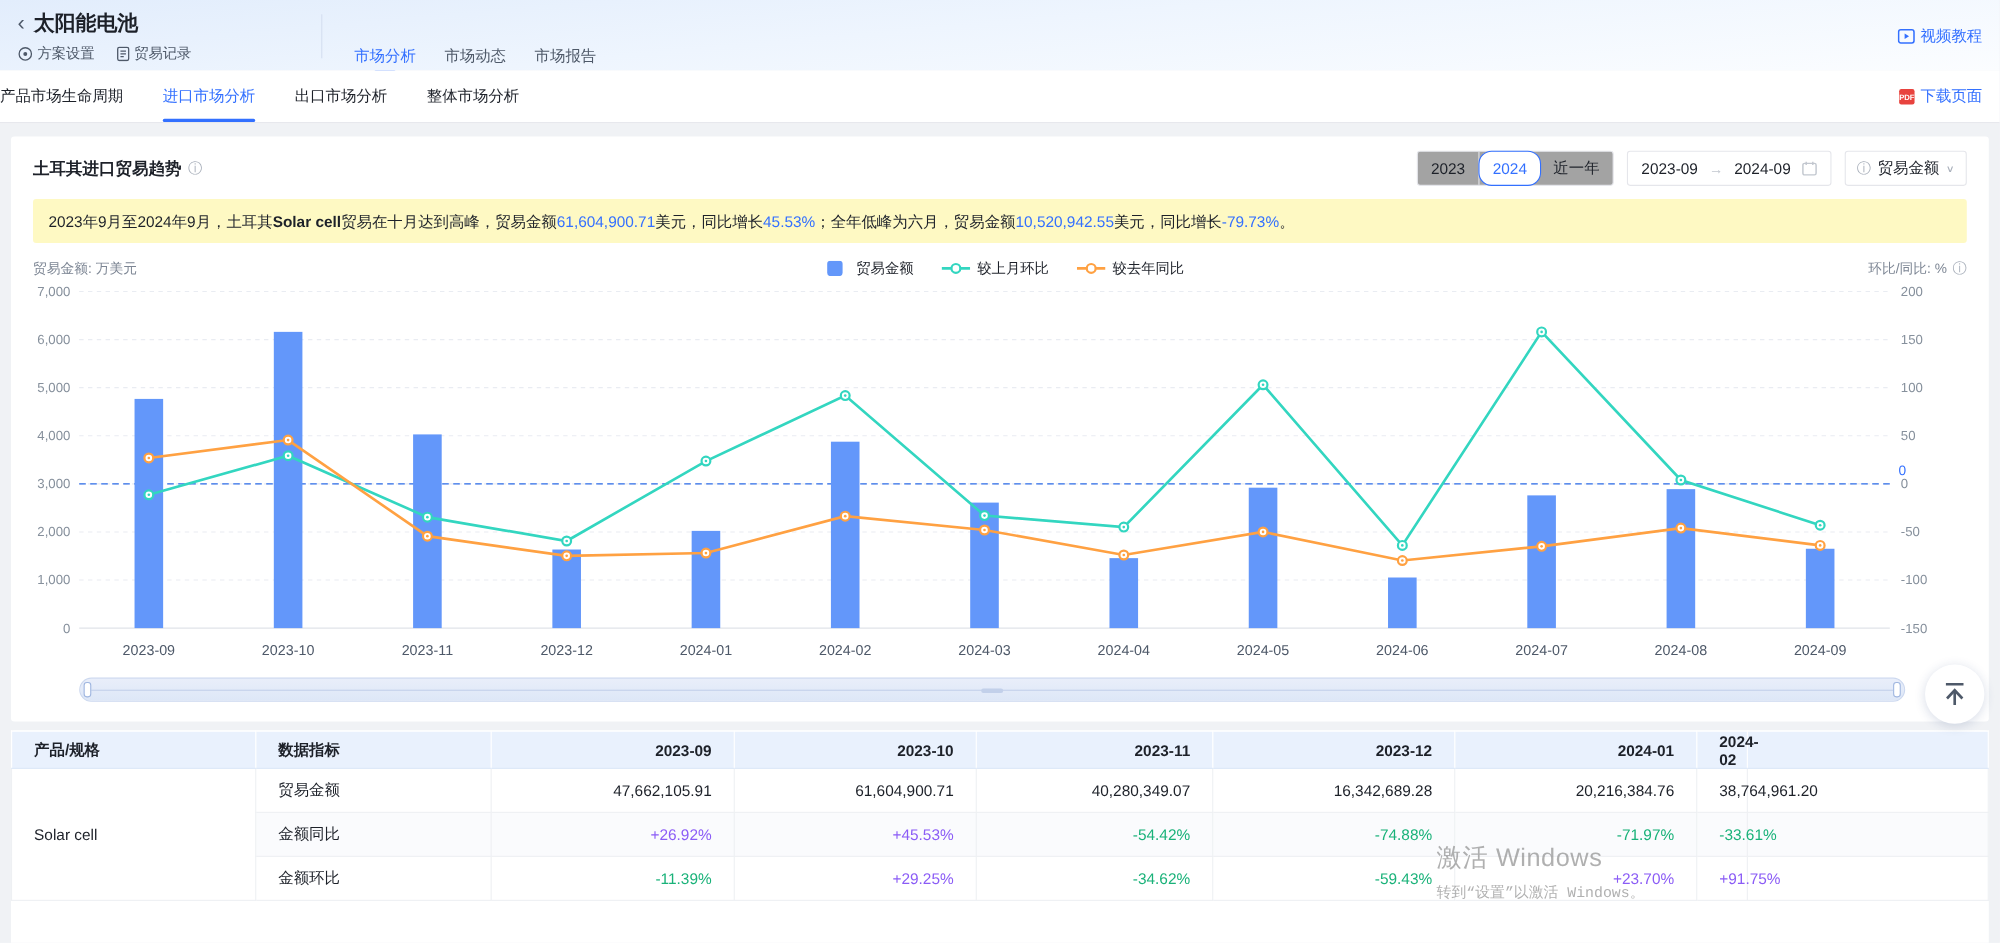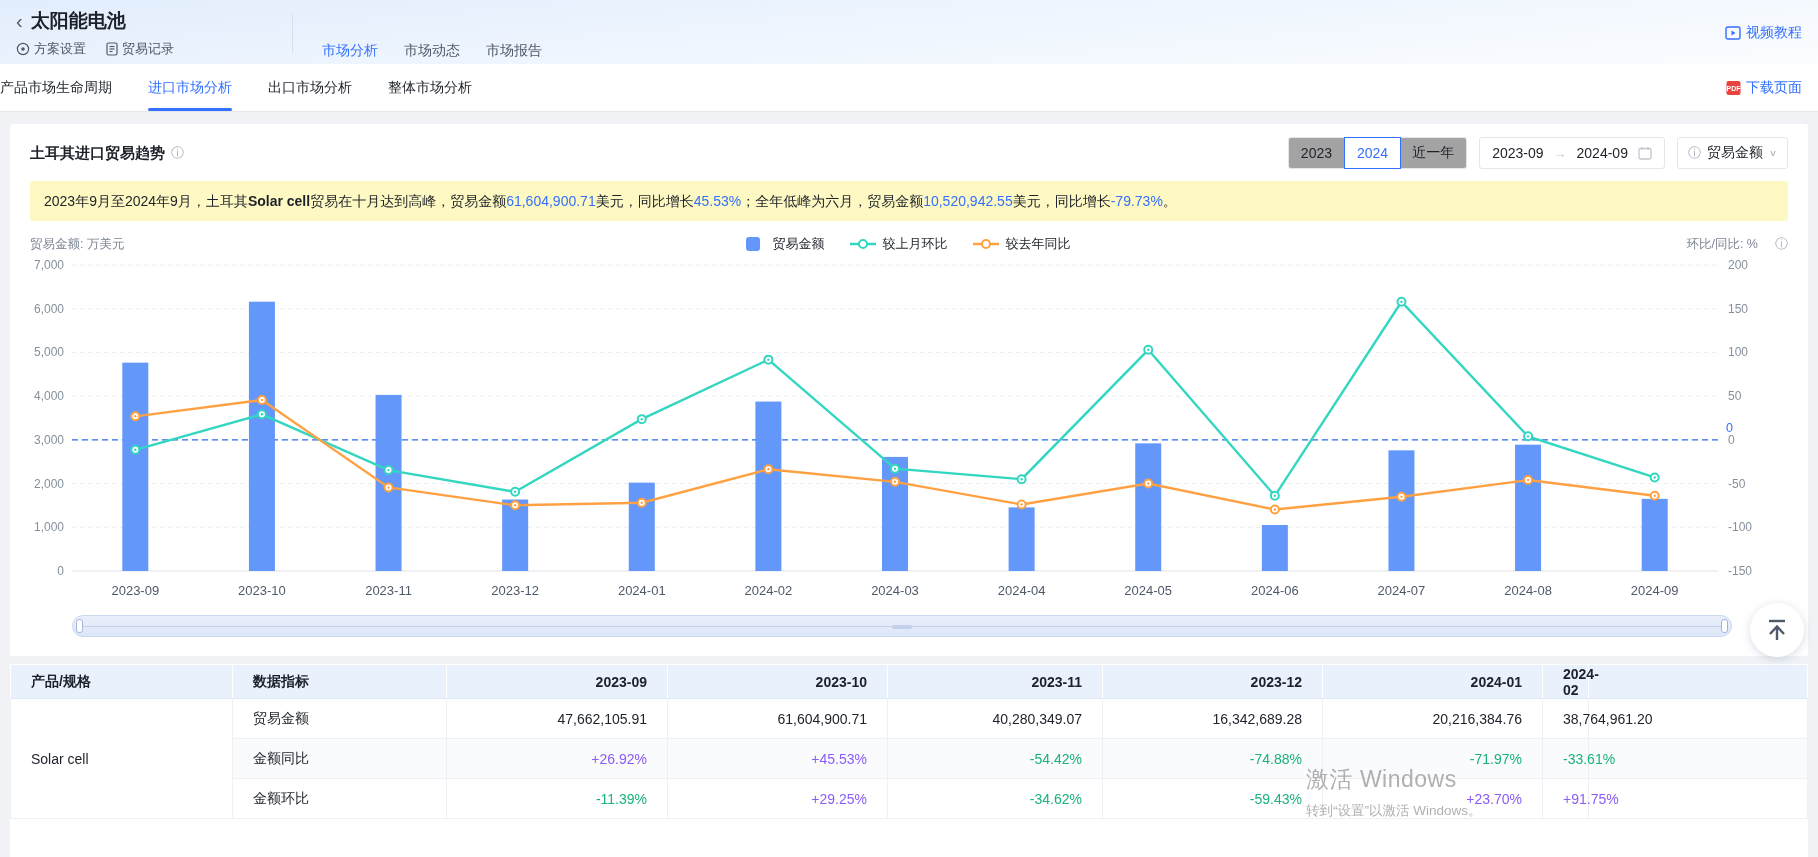--- a/index.html
+++ b/index.html
@@ -45,38 +45,38 @@
   .card2 { margin-top:8px; height:210px; position:relative; }
 
   .card-head { display:flex; align-items:center; padding:13px 20px 0 20px; }
   .sec-title { font-size:15px; font-weight:bold; color:#1d2129; display:flex; align-items:center; gap:6px; }
   .info-i { color:#a9b0bb; font-size:13px; font-weight:normal; }
   .head-controls { margin-left:auto; display:flex; gap:12px; align-items:center; }
   .btn-group { display:flex; border:1px solid #e5e6eb; border-radius:3px; height:32px; background:#a3a3a3; }
   .btn-seg { min-width:54px; padding:0 12px; display:flex; align-items:center; justify-content:center;
     font-size:14px; color:#1d2129; cursor:pointer; border-right:1px solid #e5e6eb; }
   .btn-seg:last-child { border-right:none; }
-  .btn-seg.active { color:#3370ff; border:1px solid #3370ff; margin:-1px; border-radius:0; background:#fff; z-index:1; }
+  .btn-seg.active { color:#3370ff; border:1px solid #3370ff; margin:-1px; border-radius:12px; background:#fff; z-index:1; }
   .range-box { height:32px; border:1px solid #e5e6eb; border-radius:3px; display:flex; align-items:center;
     gap:10px; padding:0 12px; font-size:14px; color:#1d2129; cursor:pointer; background:#fff; }
   .range-arrow { color:#c2c7cf; font-size:13px; }
   .select-box { height:32px; border:1px solid #e5e6eb; border-radius:3px; display:flex; align-items:center;
     gap:6px; padding:0 10px; font-size:14px; color:#1d2129; cursor:pointer; background:#fff; }
   .caret { color:#a9b0bb; font-size:11px; transform:scaleY(.8); }
 
   .banner { margin:12px 20px 0 20px; background:#fef9c3; border-radius:3px; padding:10px 14px;
     font-size:14px; color:#1d2129; line-height:20px; }
   .banner .hl { color:#3370ff; }
   .banner .bd { font-weight:bold; }
 
   .chart-meta { margin:14px 20px 2px 20px; display:flex; align-items:center; font-size:12.5px; color:#7d8694; }
   .legend { flex:1; display:flex; justify-content:center; gap:26px; }
   .legend-item { display:flex; align-items:center; gap:6px; font-size:13px; color:#1d2129; cursor:pointer; }
   .chart-pad { padding:0 14px; }
-  .right-meta { display:flex; align-items:center; gap:17px; }
+  .right-meta { display:flex; align-items:center; gap:5px; }
 
   
   .slider-row { position:relative; margin:8px 76px 0 62px; height:24px; }
   .dz { position:relative; height:22px; border:1px solid #ccd8ef; border-radius:11px;
     background:linear-gradient(180deg,#e9eefa 0%,#dde7f7 100%); cursor:pointer; }
   .dz::after { content:""; position:absolute; left:10px; right:10px; top:50%; height:1px; background:#c2d0ea; }
   .dz-handle { position:absolute; top:3px; width:7px; height:14px; background:#fff;
     border:1px solid #9fb6e0; border-radius:3px; z-index:2; cursor:ew-resize; }
   .dz-handle.l { left:3px; } .dz-handle.r { right:3px; }
   .dz-notch { position:absolute; left:50%; top:9px; transform:translateX(-50%);
@@ -96,21 +96,21 @@
     font-weight:bold; color:#1d2129; height:34px; }
   th.c-left,td.c-left { text-align:left; }
   th.c-right,td.c-right { text-align:right; }
   tbody tr:nth-child(2) td { background:#fafbfd; }
   td.product { border-right:1px solid #eef0f3; color:#1d2129; }
   .pos { color:#8b5cf6; } .neg { color:#19b279; }
 
   .watermark { position:absolute; left:1306px; top:764px; color:rgba(128,128,128,.62);
     pointer-events:none; z-index:9; }
   .wm1 { font-size:23px; letter-spacing:.5px; }
-  .wm2 { font-size:13.5px; margin-top:7px; }
+  .wm2 { font-size:13.5px; margin-top:7px;font-family:Liberation Mono, monospace; }
 
   svg text { font-family:"Liberation Sans","DejaVu Sans",sans-serif; }
 </style>
 </head>
 <body>
 
 <div class="topbar">
   <div class="back-title">
     <span class="back-chevron">‹</span>
     <span class="page-title">太阳能电池</span>

